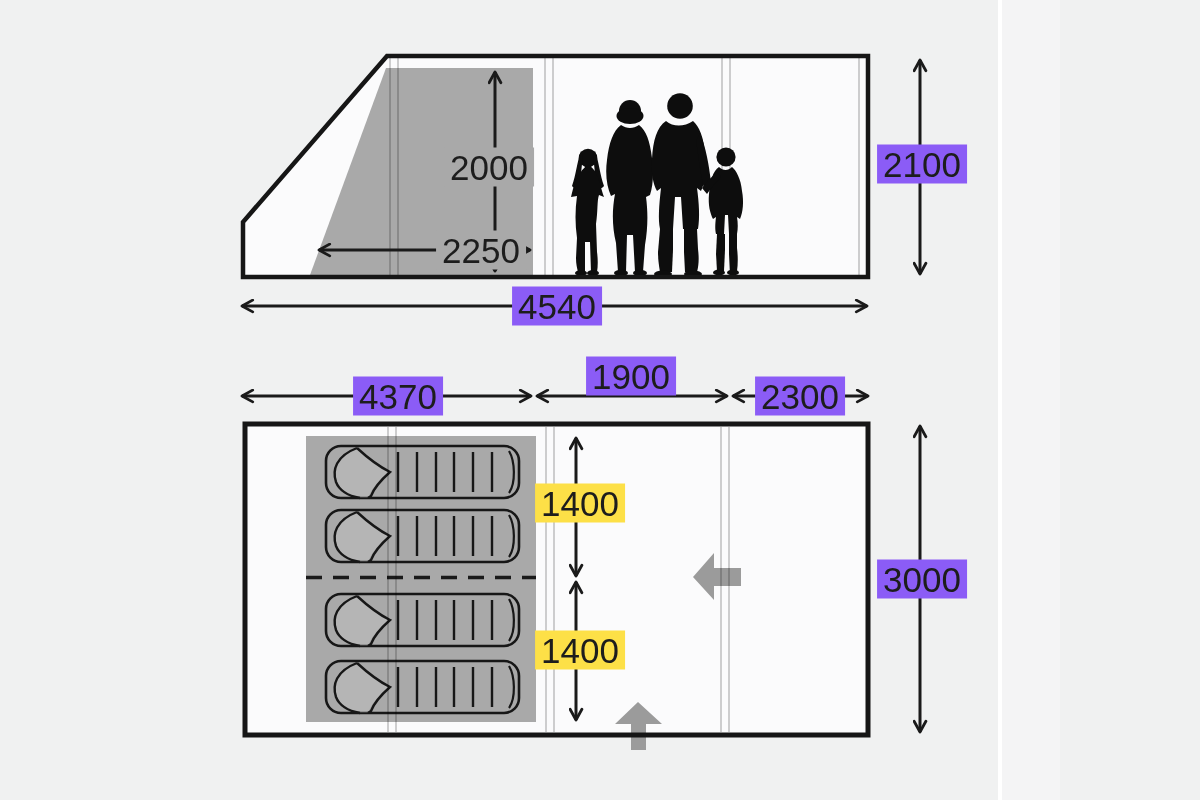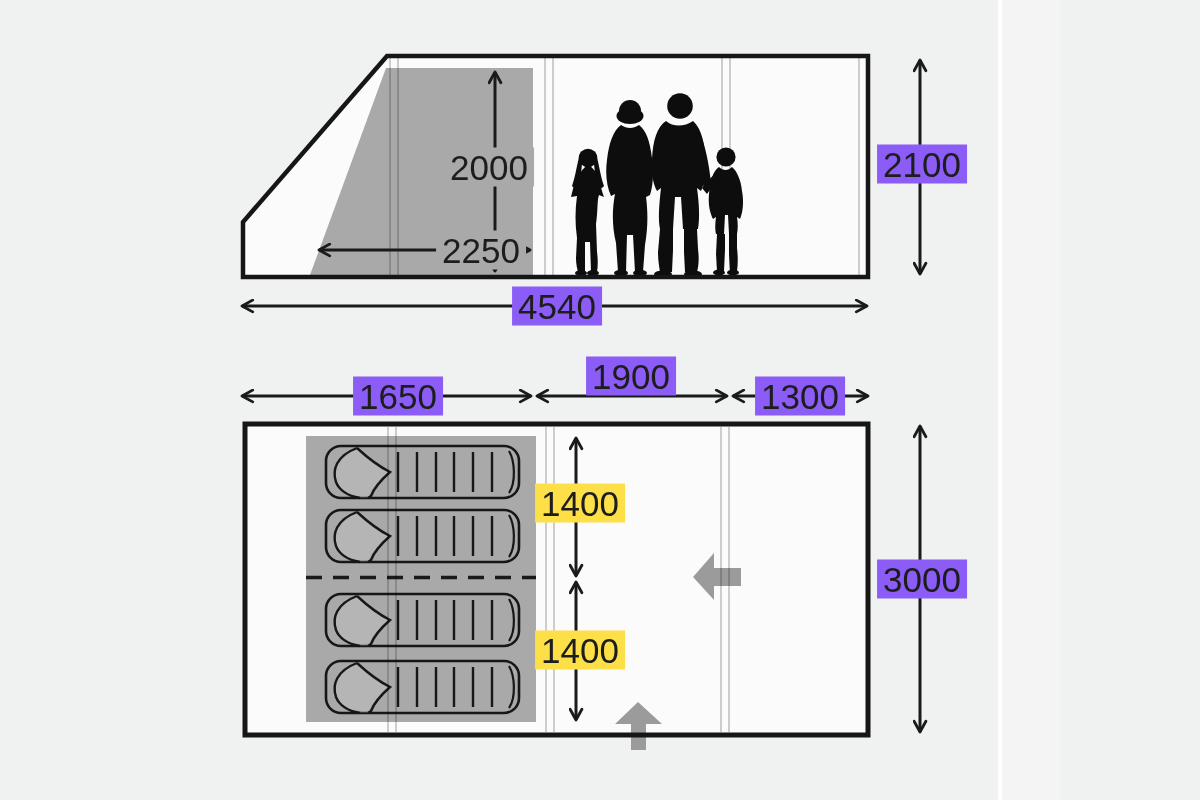--- a/index.html
+++ b/index.html
@@ -134,19 +134,19 @@
         <line x1="576" y1="582" x2="576" y2="720" marker-start="url(#ah)" marker-end="url(#ah)"></line>
       </g>
     </g>
   </svg>
 
   <div class="dim-label on-gray" style="left:489px;top:167px;">2000</div>
   <div class="dim-label on-gray" style="left:444px;top:250px;margin-left:37px;">2250</div>
   <div class="dim-label on-page" style="left:922px;top:164px;">2100</div>
   <div class="dim-label on-page" style="left:557px;top:306px;">4540</div>
 
-  <div class="dim-label on-page" style="left:398px;top:396px;">1650</div>
+  <div class="dim-label on-page" style="left:398px;top:396px;">4370</div>
   <div class="dim-label on-page" style="left:631px;top:376px;">1900</div>
-  <div class="dim-label on-page" style="left:800px;top:396px;">1300</div>
+  <div class="dim-label on-page" style="left:800px;top:396px;">2300</div>
   <div class="dim-label on-page" style="left:922px;top:567px;margin-top:12px;">3000</div>
   <div class="dim-label on-white" style="left:580px;top:503px;">1400</div>
   <div class="dim-label on-white" style="left:580px;top:650px;">1400</div>
 </div>
 
 </body></html>

